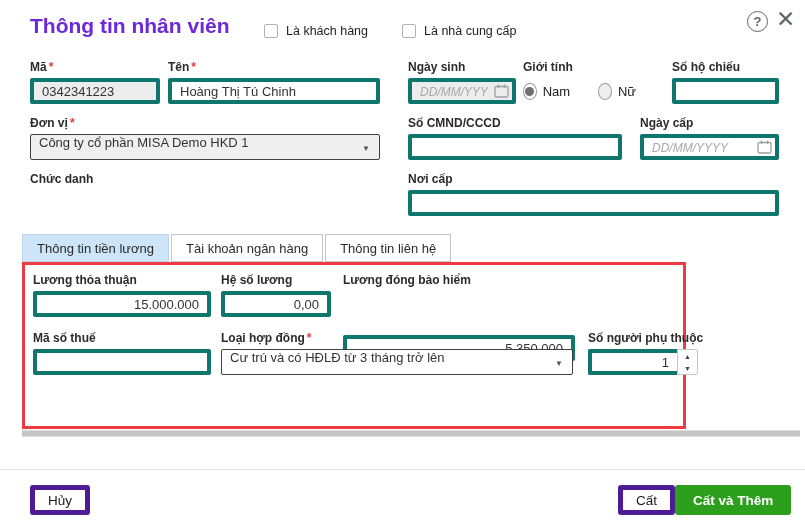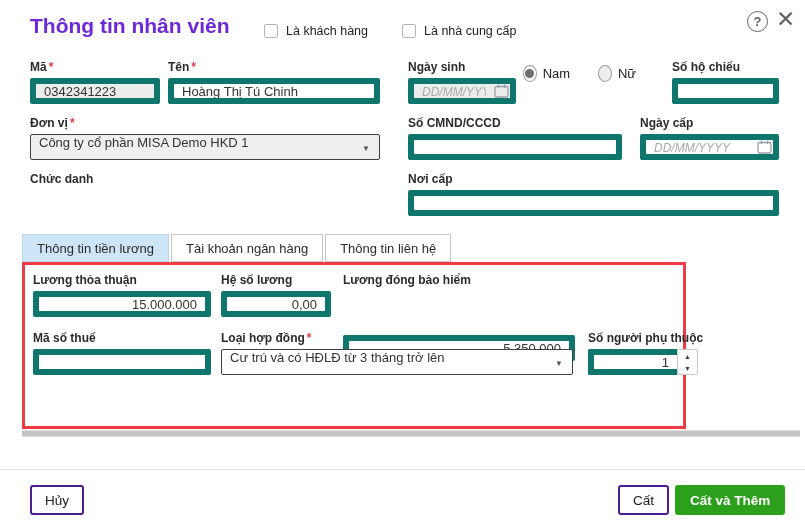--- a/index.html
+++ b/index.html
@@ -14,21 +14,21 @@
   .cblabel { font-size:12.5px; color:#222; }
 
   .help-circle { position:absolute; left:747px; top:11px; width:21px; height:21px; border:1.6px solid #5f6368;
     border-radius:50%; display:flex; align-items:center; justify-content:center; font-size:13px; font-weight:700; color:#5f6368; cursor:pointer; }
   .close-x { position:absolute; left:776px; top:8px; font-size:23px; color:#5f6368; cursor:pointer; line-height:1; }
 
   .fld { position:absolute; display:flex; flex-direction:column; gap:4px; }
   .lbl { font-size:12px; font-weight:700; color:#2b2b2b; white-space:nowrap; }
   .req { color:#e23c3c; margin-left:2px; }
   .ctl { position:relative; height:26px; }
-  .inp { width:100%; height:26px; border:6px solid #0f766e; border-radius:2px; background:#fff;
+  .inp { width:100%; height:26px; border:4px solid #0f766e; border-radius:2px; background:#fff;
     font-family:"Liberation Sans", sans-serif; font-size:13px; color:#333; padding:0 8px; outline:none; }
   .inp.gray { background:#ececec; }
   .inp.num { text-align:right; }
   .inp::placeholder { color:#a8a8a8; font-style:italic; font-size:12px; }
   .cal { position:absolute; right:7px; top:6px; pointer-events:none; }
   .selectbox { height:26px; border:1px solid #404040; border-radius:2px; background:#fff;
     display:flex; align-items:flex-start; padding:0 24px 0 8px; font-size:13px; color:#333; position:relative; cursor:pointer; }
   .selectbox.gray { background:#efefef; }
   .selectbox .caret { position:absolute; right:9px; top:9px; font-size:8px; color:#555; }
 
@@ -51,21 +51,21 @@
   .spin-wrap .inp { border-right:none; border-top-right-radius:0; border-bottom-right-radius:0; }
   .spinner { width:21px; height:26px; border:1px solid #c6c6c6; border-radius:0 2px 2px 0; display:flex;
     flex-direction:column; background:#fff; }
   .spinner span { flex:1; display:flex; align-items:center; justify-content:center; font-size:7px; color:#444; cursor:pointer; }
 
   .gray-bar { position:absolute; left:22px; top:430px; width:778px; height:7px; background:#c4c4c4;
     border-top:1px solid #dedede; border-bottom:1px solid #dedede; }
 
   .divider { position:absolute; left:0; top:469px; width:805px; height:1px; background:#e4e4e4; }
 
-  .btn { position:absolute; top:485px; height:30px; border:2px solid #4c1d95; border-radius:3px; background:#fff;
+  .btn { position:absolute; top:485px; height:30px; border:5px solid #4c1d95; border-radius:3px; background:#fff;
     font-family:"Liberation Sans", sans-serif; font-size:13.5px; color:#1b1b1b; display:flex; align-items:center;
     justify-content:center; cursor:pointer; padding:0 13px; }
   .btn.green { background:#2ca01c; border-color:#2ca01c; color:#fff; font-weight:700; }
 </style>
 </head>
 <body>
 
 <div class="stage">
 
   <div class="title">Thông tin nhân viên</div>
@@ -100,20 +100,21 @@
         <svg width="15" height="14" viewBox="0 0 15 14">
             <rect x="1" y="2.5" width="13" height="10.5" rx="1.5" fill="none" stroke="#9aa0a6" stroke-width="1.3"></rect>
             <line x1="4.5" y1="0.5" x2="4.5" y2="4" stroke="#9aa0a6" stroke-width="1.3"></line>
             <line x1="10.5" y1="0.5" x2="10.5" y2="4" stroke="#9aa0a6" stroke-width="1.3"></line>
           </svg>
       </span>
     </div>
   </div>
 
   <div class="fld" style="left:523px; top:60px; width:135px;">
+    <div class="lbl">Giới tính</div>
     <div class="radio-row">
       <span class="radio">
           <span class="dot"></span>
         </span>
       <span class="radio-lbl">Nam</span>
       <span class="radio off"></span>
       <span class="radio-lbl">Nữ</span>
     </div>
   </div>
 

